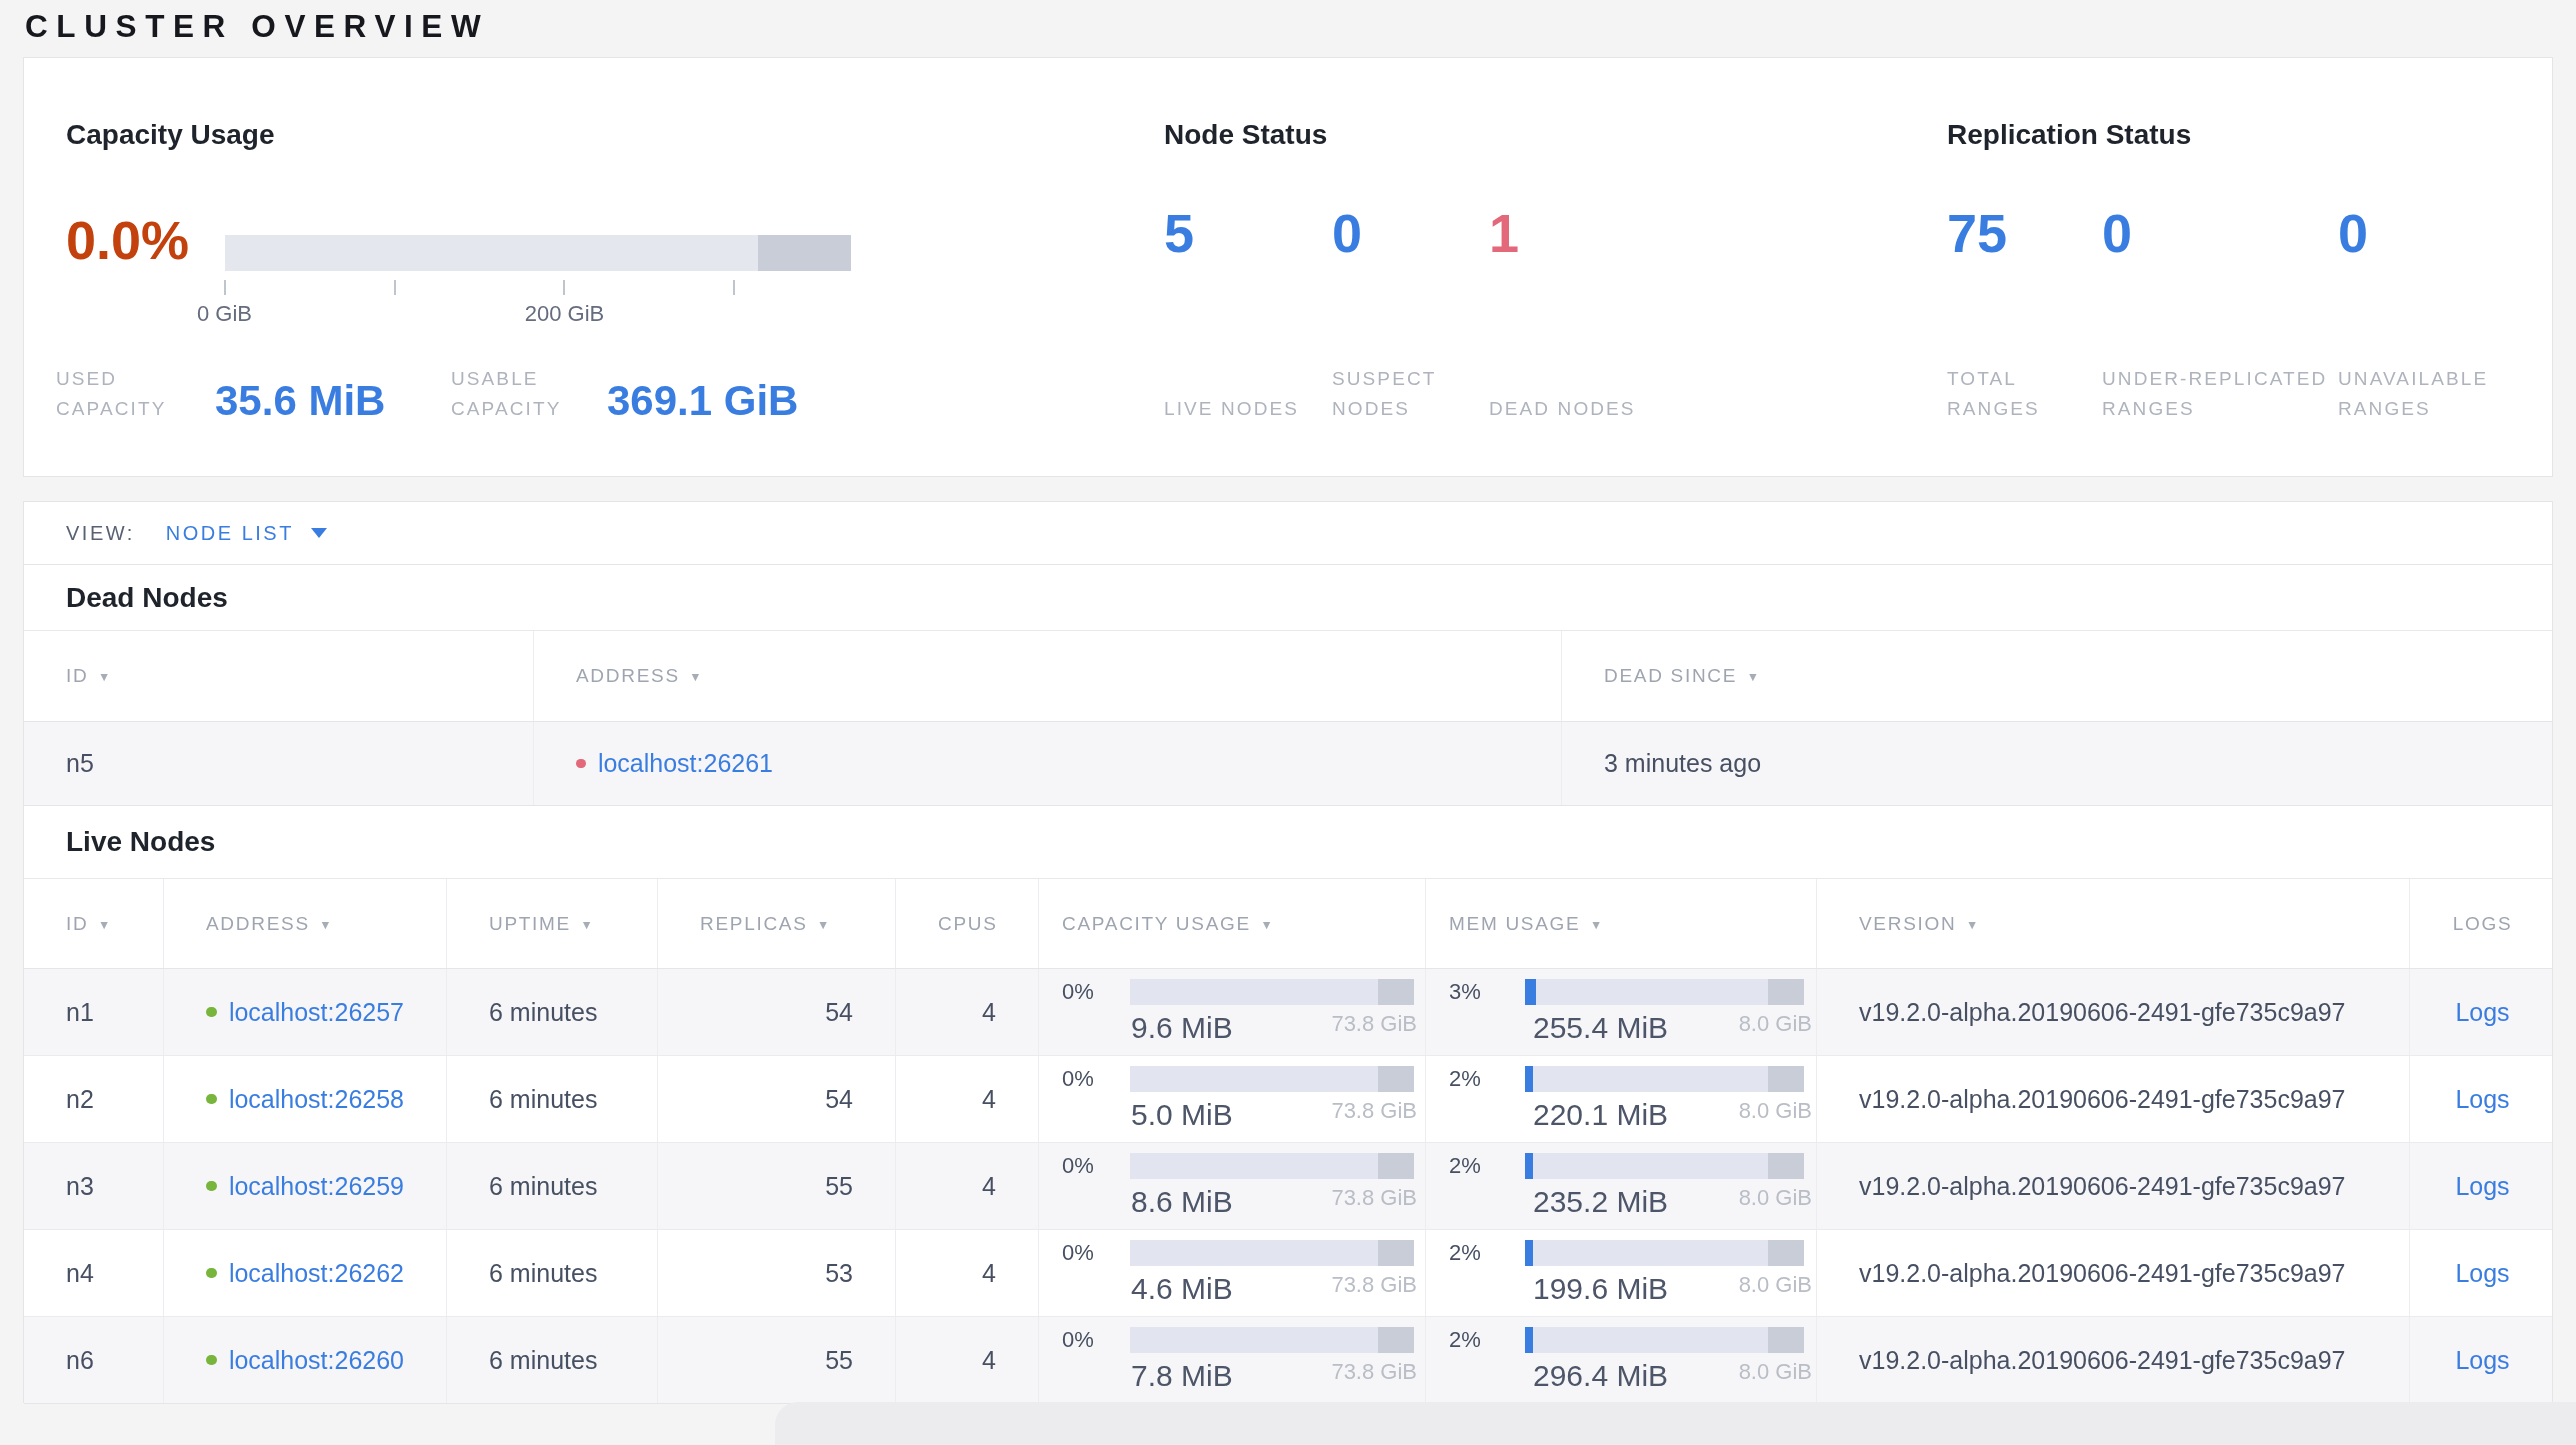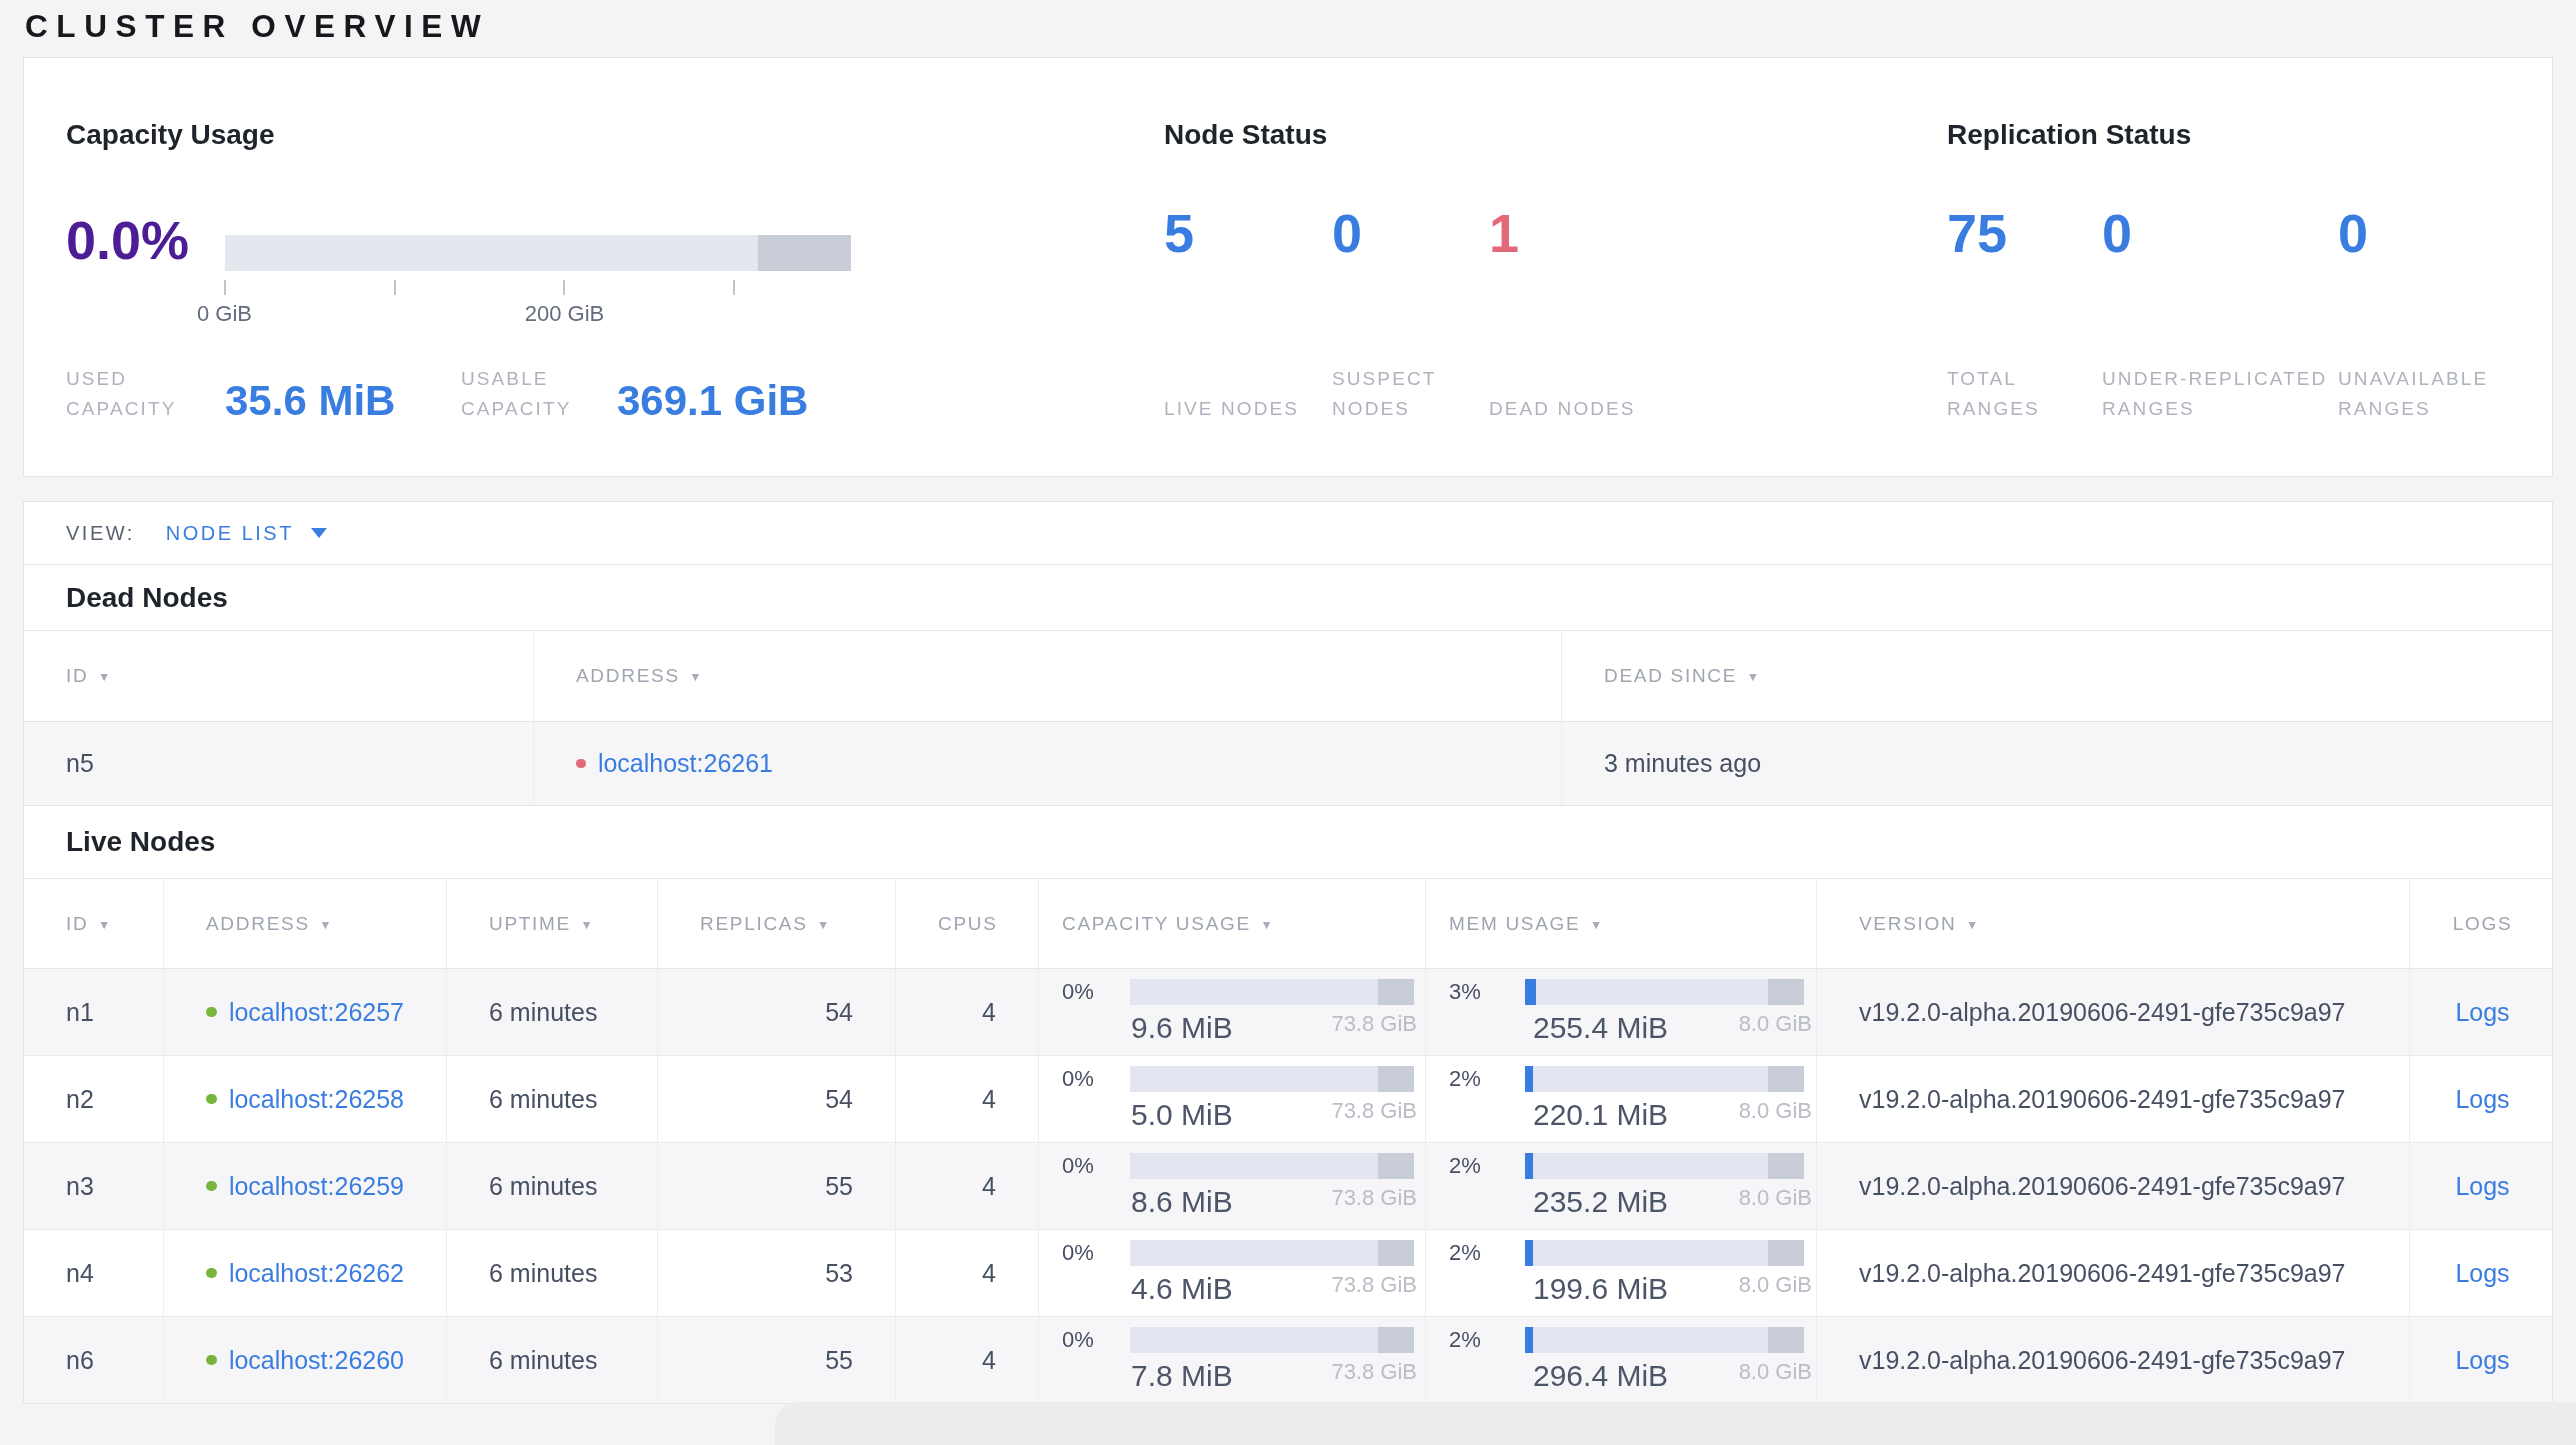--- a/index.html
+++ b/index.html
@@ -26,42 +26,42 @@
   .sum-heading {
     position:absolute; top:61px;
     font-size:28px; font-weight:700; color:#1f242c;
   }
   .sum-heading.cap   { left:42px; }
   .sum-heading.node  { left:1140px; }
   .sum-heading.repl  { left:1923px; }
 
   .big-pct {
     position:absolute; left:42px; top:151px;
-    font-size:54px; font-weight:700; color:#4c1d95;
+    font-size:54px; font-weight:700; color:#c2410c;
   }
   .sum-bar {
     position:absolute; left:201px; top:177px; width:626px; height:36px;
     background:#e4e7ee;
   }
   .sum-bar .cap-seg {
     position:absolute; right:0; top:0; bottom:0; width:93px; background:#c8cdd7;
   }
   .tick {
     position:absolute; top:222px; width:1.9px; height:15.3px; background:#c0c4cd;
   }
   .tick.t0 { left:200px; } .tick.t1 { left:370px; }
   .tick.t2 { left:539px; } .tick.t3 { left:709px; }
   .tick-label {
     position:absolute; top:243px; font-size:22px; color:#656c7e; text-align:center;
   }
   .tick-label.l0 { left:143px; width:115px; }
   .tick-label.l1 { left:464px; width:153px; }
 
   .cap-stats {
-    position:absolute; left:42px; bottom:53px;
+    position:absolute; left:32px; bottom:53px;
     display:flex; align-items:flex-end;
   }
   .cap-stat-label {
     font-size:19px; letter-spacing:2.1px; color:#aeb3bd; line-height:1.55;
     text-transform:uppercase;
   }
   .cap-stat-label.w1 { width:159px; }
   .cap-stat-label.w2 { width:156px; }
   .cap-stat-value {
     font-size:42px; font-weight:700; color:#3a7de1; line-height:1.05;

